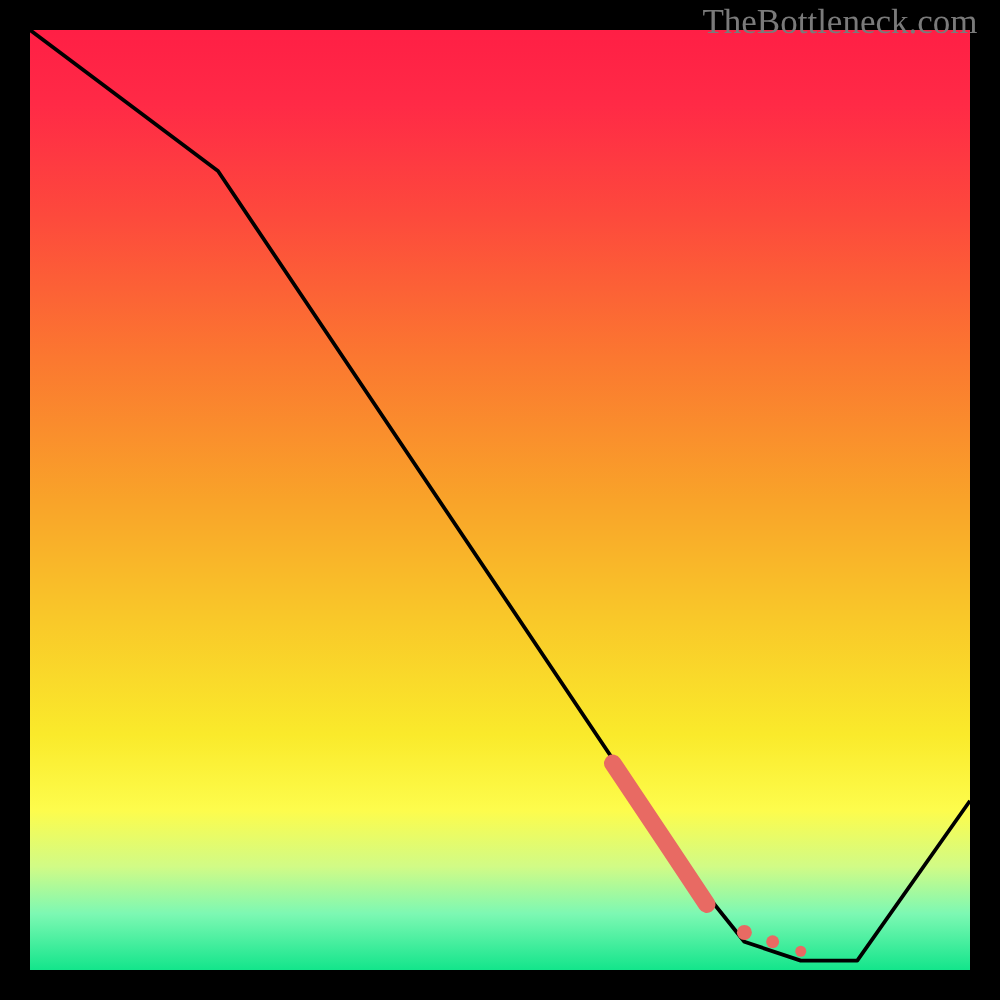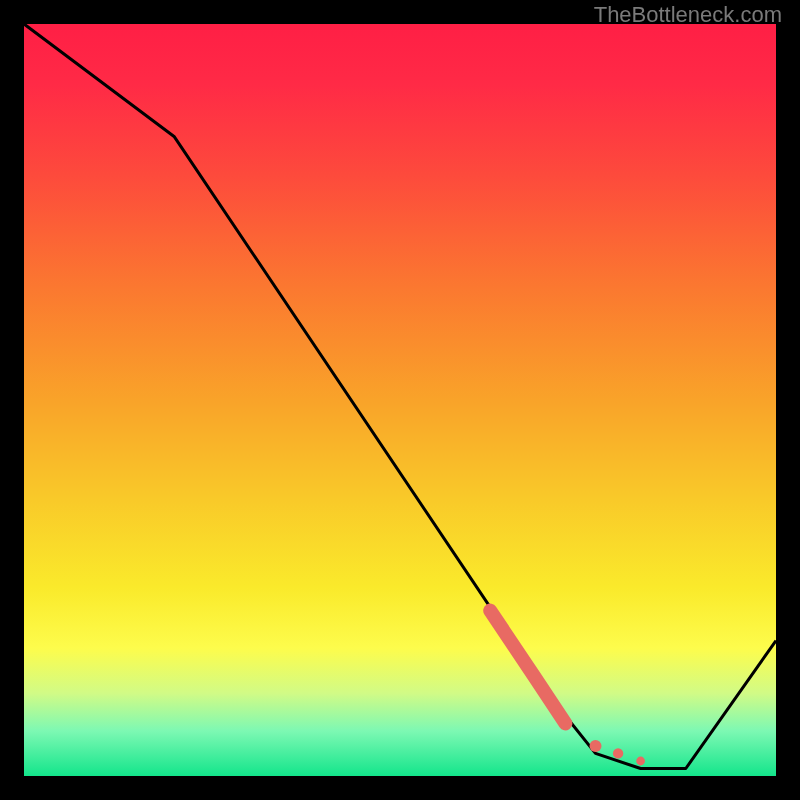--- a/index.html
+++ b/index.html
@@ -9,23 +9,24 @@
     height: 800px;
     background: #000;
     position: relative;
     font-family: Arial, sans-serif;
   }
   .watermark {
     position: absolute;
     top: 2px;
     right: 18px;
     color: #7a7a7a;
-    font-size: 22px;
+    font-size: 28px;
     font-weight: 500;
     z-index: 10;
+    font-family: Liberation Serif, serif;
   }
   .plot-area {
     position: absolute;
     left: 24px;
     top: 24px;
     width: 752px;
     height: 752px;
     background: linear-gradient(to bottom,
       #ff1f45 0%,
       #ff2a46 8%,

